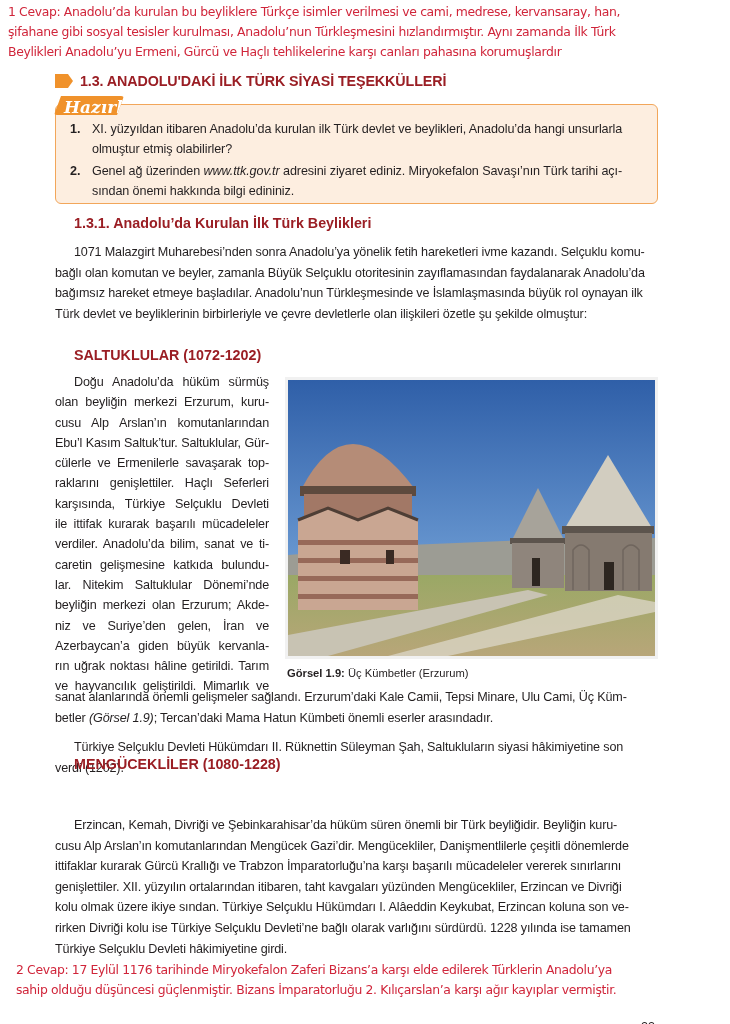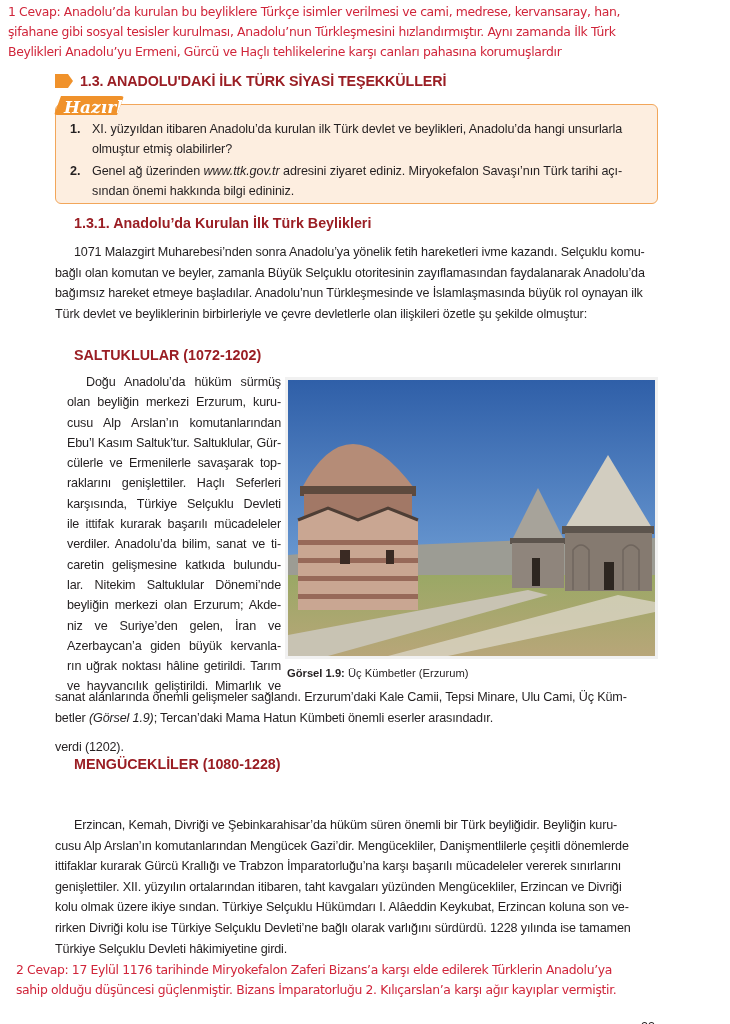--- a/index.html
+++ b/index.html
@@ -61,21 +61,21 @@
 
   .para {
     position: absolute; font-size: 12.6px; line-height: 20.6px; color: #231f20;
     letter-spacing: -0.15px;
   }
   .para .line { display: block; white-space: nowrap; }
   .para .line.justify { text-align: justify; text-align-last: justify; white-space: normal; }
   .para .indent { padding-left: 19px; }
 
   .p-intro { left: 55px; top: 242px; width: 603px; }
-  .p-saltuk { left: 55px; top: 372px; width: 214px; line-height: 20.3px; margin-left: 12px; }
+  .p-saltuk { left: 55px; top: 372px; width: 214px; line-height: 20.3px; }
   .p-saltuk-cont { left: 55px; top: 687px; width: 603px; }
   .p-ruknettin { left: 55px; top: 737px; width: 603px; }
   .p-menguc { left: 55px; top: 815px; width: 603px; }
 
   .figure {
     position: absolute; left: 285px; top: 377px; width: 373px; height: 282px;
     border: 3px solid #f1f1f1; background: #eee; overflow: hidden;
   }
   .figure svg { display: block; width: 100%; height: 100%; }
   .caption {
@@ -202,20 +202,21 @@
 <div class="caption">
   <b>Görsel 1.9:</b><span> Üç Kümbetler (Erzurum)</span>
 </div>
 
 <div class="para p-saltuk-cont">
   <span class="line">sanat alanlarında önemli gelişmeler sağlandı. Erzurum’daki Kale Camii, Tepsi Minare, Ulu Cami, Üç Küm-</span>
   <span class="line"><span>betler </span><i>(Görsel 1.9)</i><span>; Tercan’daki Mama Hatun Kümbeti önemli eserler arasındadır.</span></span>
 </div>
 
 <div class="para p-ruknettin">
+  <span class="line indent">Türkiye Selçuklu Devleti Hükümdarı II. Rüknettin Süleyman Şah, Saltukluların siyasi hâkimiyetine son</span>
   <span class="line">verdi (1202).</span>
 </div>
 
 <div class="subhead sub3">MENGÜCEKLİLER (1080-1228)</div>
 <div class="para p-menguc">
   <span class="line indent">Erzincan, Kemah, Divriği ve Şebinkarahisar’da hüküm süren önemli bir Türk beyliğidir. Beyliğin kuru-</span>
   <span class="line">cusu Alp Arslan’ın komutanlarından Mengücek Gazi’dir. Mengücekliler, Danişmentlilerle çeşitli dönemlerde</span>
   <span class="line">ittifaklar kurarak Gürcü Krallığı ve Trabzon İmparatorluğu’na karşı başarılı mücadeleler vererek sınırlarını</span>
   <span class="line">genişlettiler. XII. yüzyılın ortalarından itibaren, taht kavgaları yüzünden Mengücekliler, Erzincan ve Divriği</span>
   <span class="line">kolu olmak üzere ikiye sından. Türkiye Selçuklu Hükümdarı I. Alâeddin Keykubat, Erzincan koluna son ve-</span>

